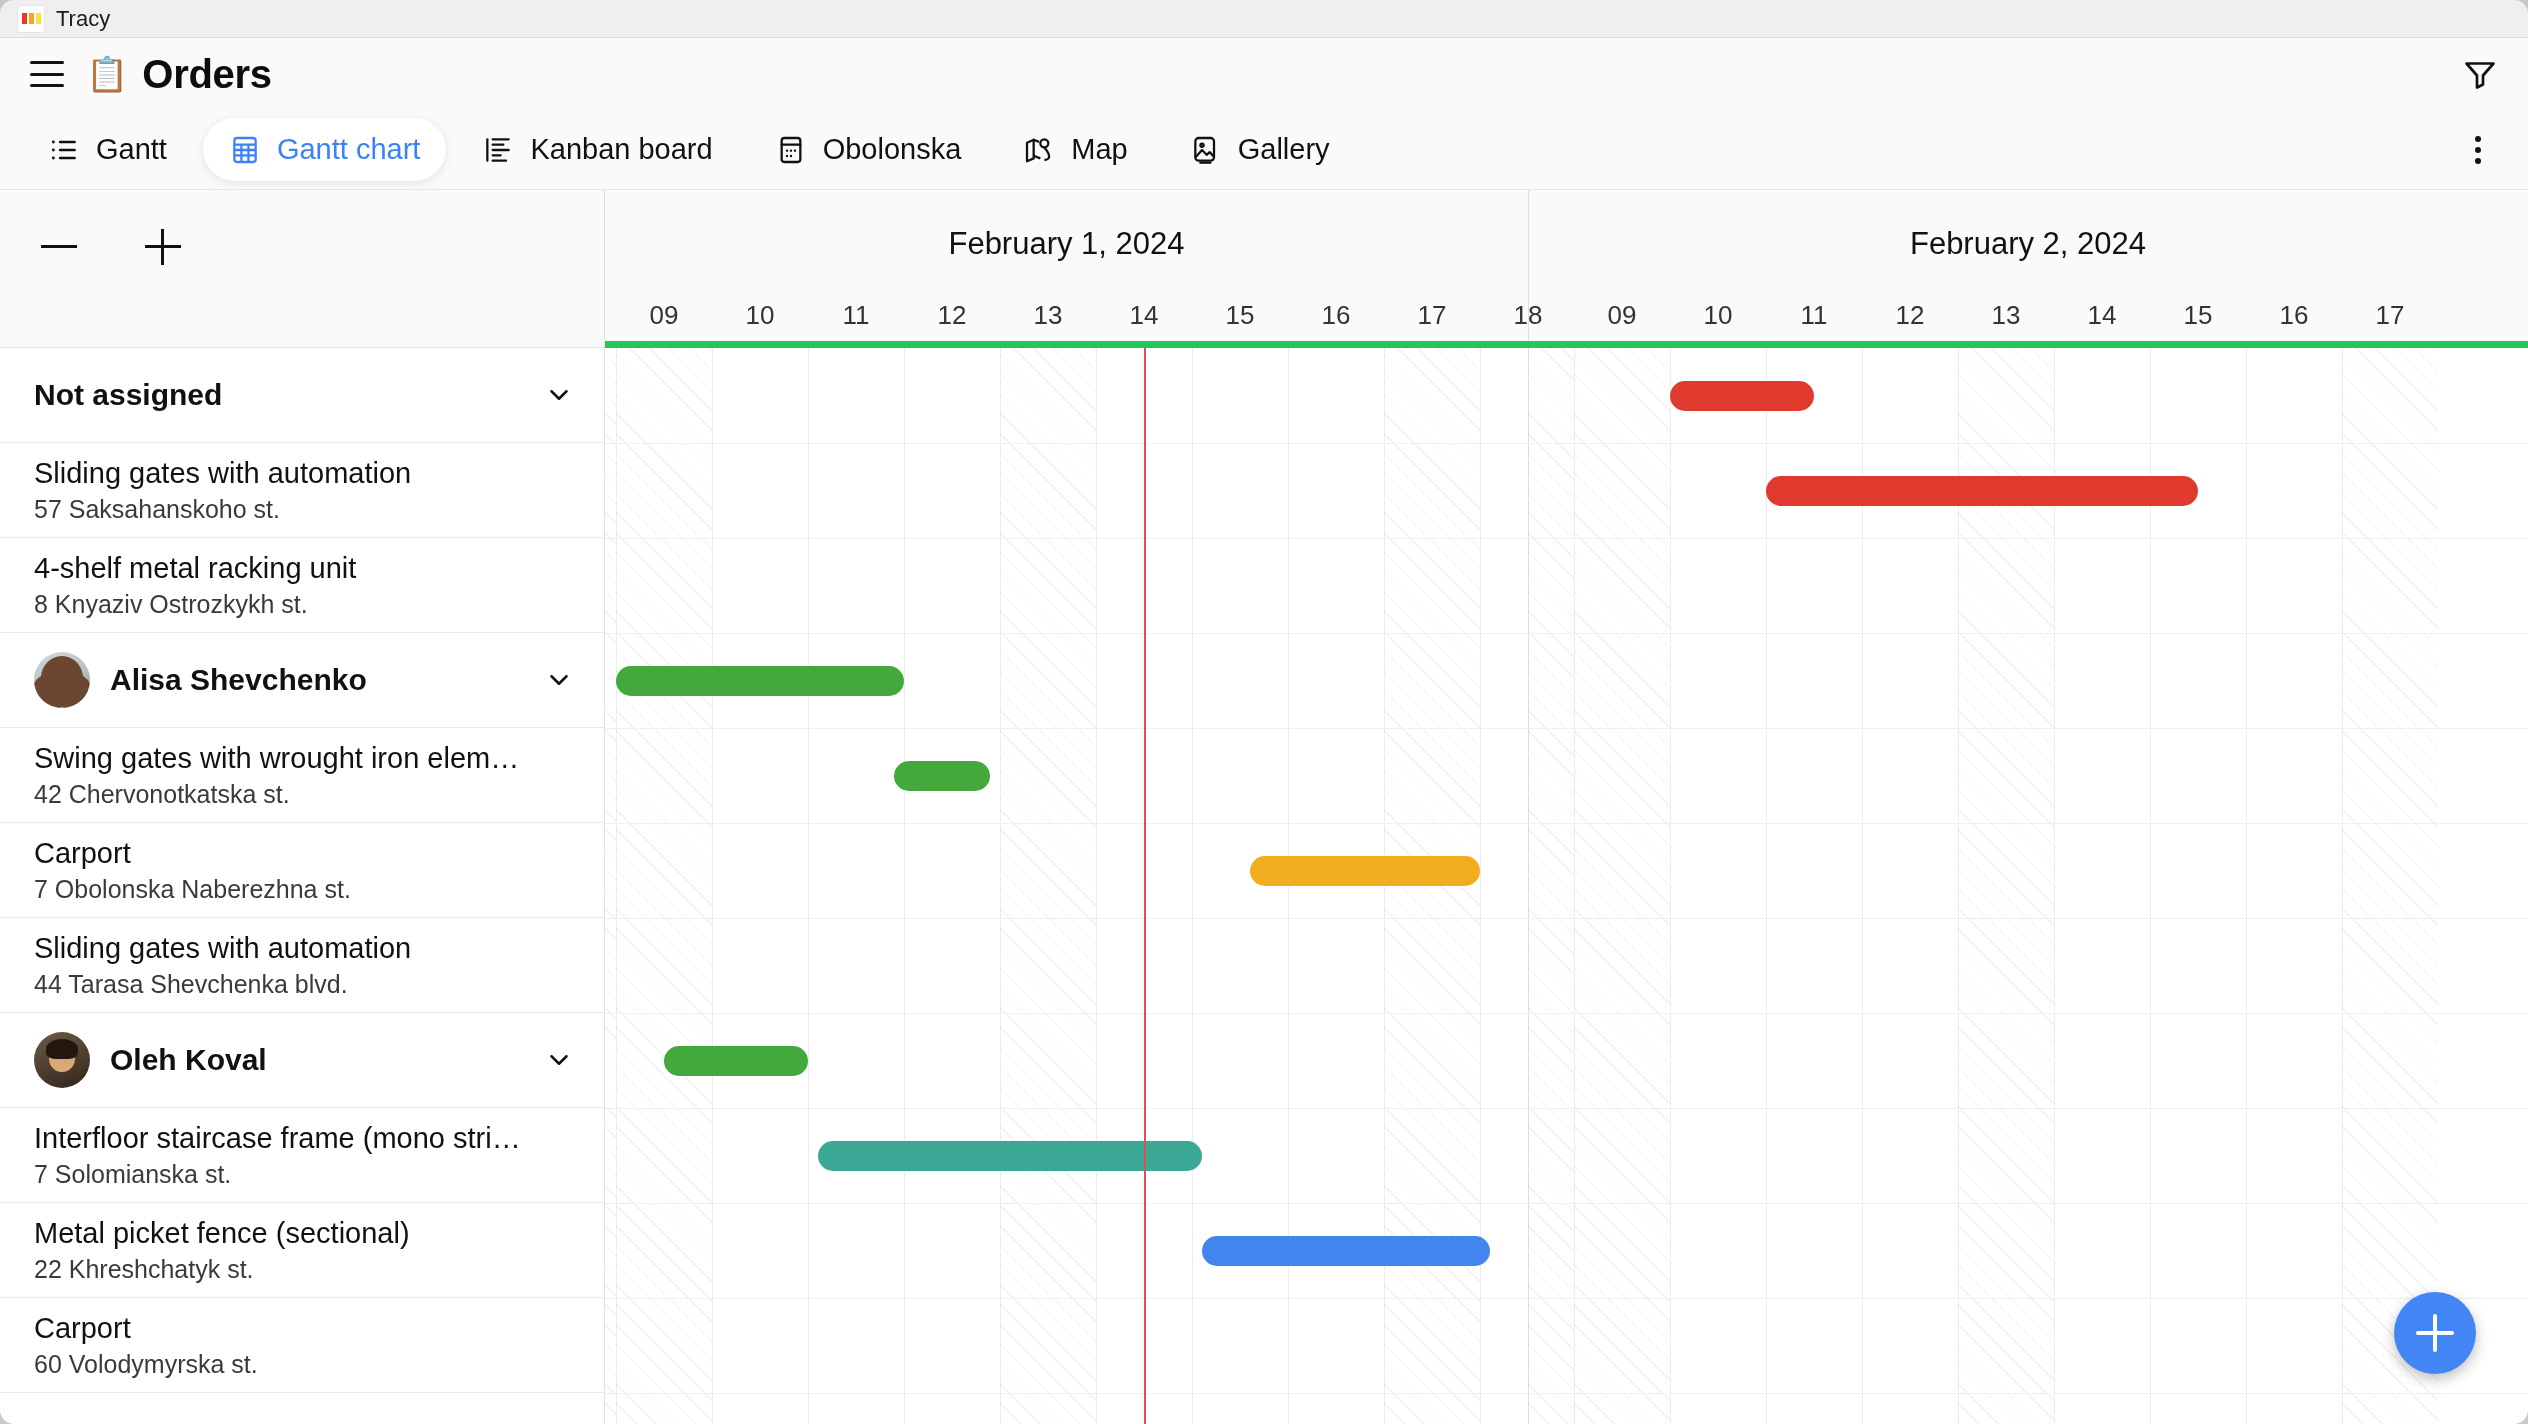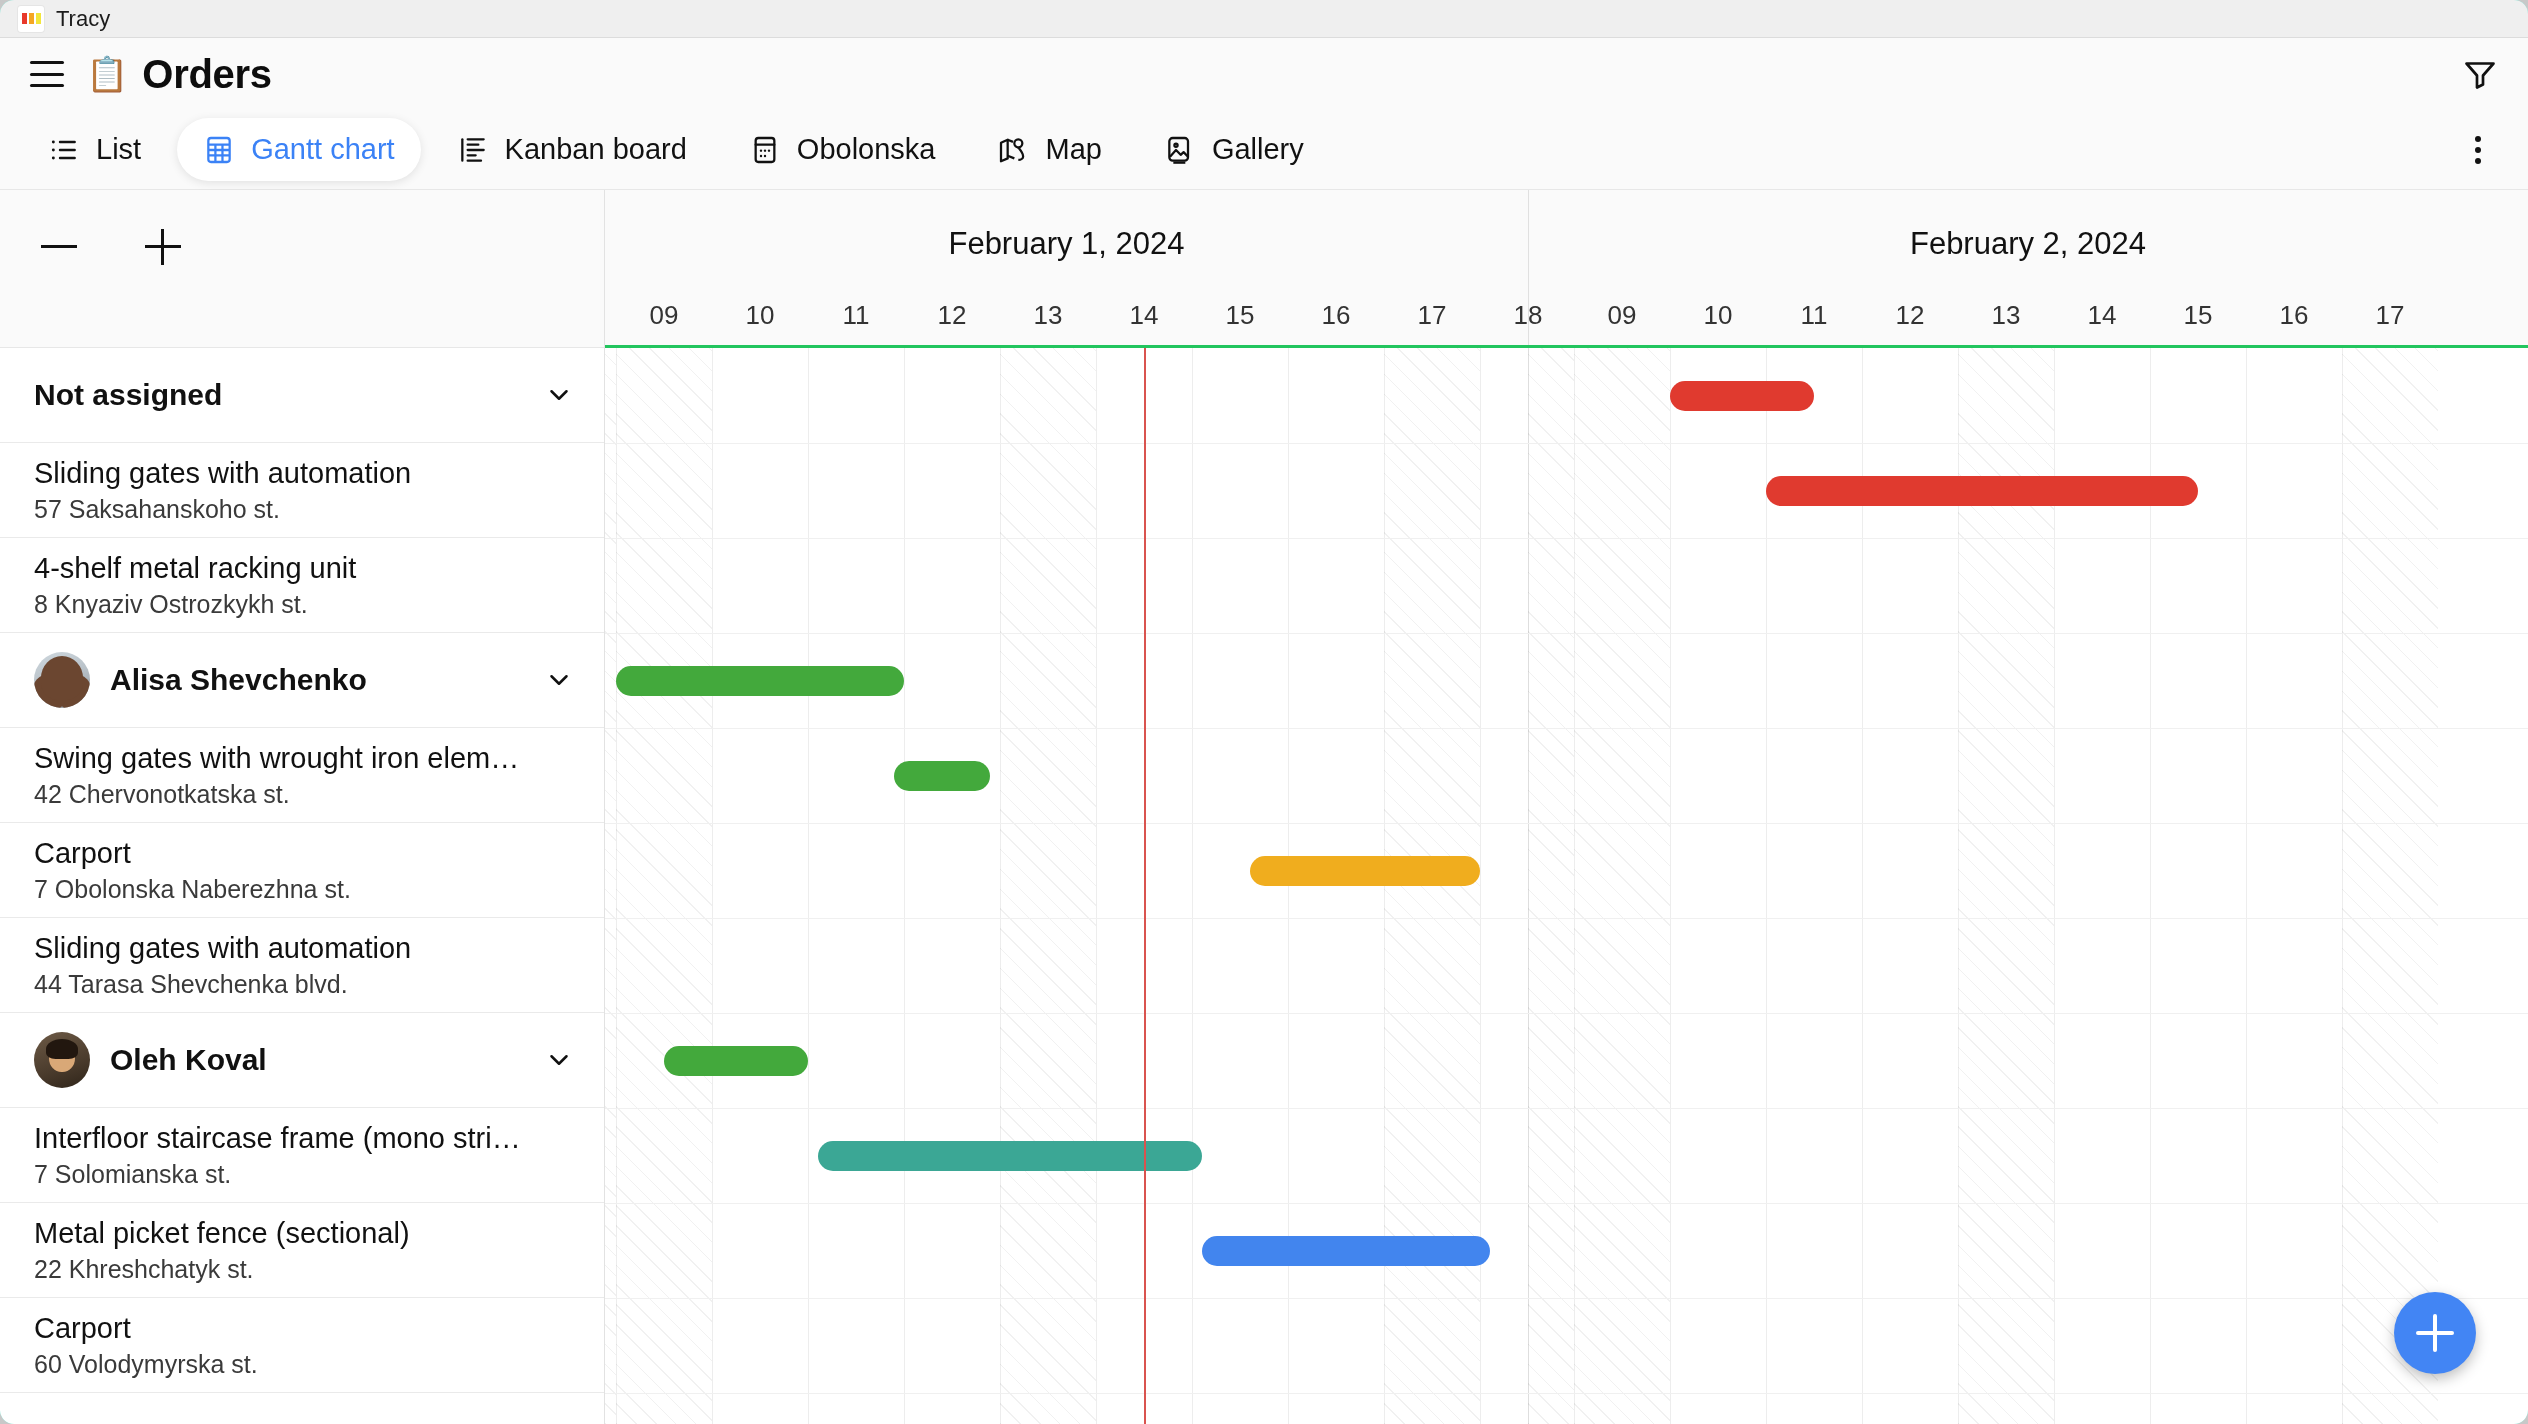--- a/index.html
+++ b/index.html
@@ -175,21 +175,21 @@
     white-space: nowrap; overflow: hidden; text-overflow: ellipsis;
     max-width: 540px;
   }
   .task-addr { font-size: 25px; color: #3a3a3a; margin-top: 6px; line-height: 1.1; }
 
   
   .gantt { flex: 1; position: relative; overflow: hidden; background:#fff; }
   .gantt-header {
     height: 158px;
     background: #fafafa;
-    border-bottom: 3px solid #22c55e;
+    border-bottom: 7px solid #22c55e;
     position: relative;
   }
   .day-label {
     position: absolute; top: 0;
     height: 108px;
     display: flex; align-items: center; justify-content: center;
     font-size: 31px; color: #111;
   }
   .day-sep {
     position: absolute; top: 0; bottom: 0; width: 1px; background: #e0e0e0;
@@ -257,21 +257,21 @@
 
     <div class="tab">
       <svg width="32" height="32" viewBox="0 0 24 24" fill="none" stroke="#111" stroke-width="1.8" stroke-linecap="round">
         <circle cx="4" cy="6" r="1.1" fill="#111" stroke="none"></circle>
         <circle cx="4" cy="12" r="1.1" fill="#111" stroke="none"></circle>
         <circle cx="4" cy="18" r="1.1" fill="#111" stroke="none"></circle>
         <line x1="9" y1="6" x2="20" y2="6"></line>
           <line x1="9" y1="12" x2="20" y2="12"></line>
           <line x1="9" y1="18" x2="20" y2="18"></line>
       </svg>
-      <span>List</span>
+      <span>Gantt</span>
     </div>
 
     <div class="tab active">
       <svg width="32" height="32" viewBox="0 0 24 24" fill="none" stroke="#3b82f6" stroke-width="1.7">
         <rect x="4" y="3" width="16" height="18" rx="2"></rect>
         <line x1="4" y1="8" x2="20" y2="8"></line>
           <line x1="4" y1="12" x2="20" y2="12"></line>
           <line x1="4" y1="16" x2="20" y2="16"></line>
         <line x1="9.3" y1="8" x2="9.3" y2="21"></line>
           <line x1="14.6" y1="8" x2="14.6" y2="21"></line>

